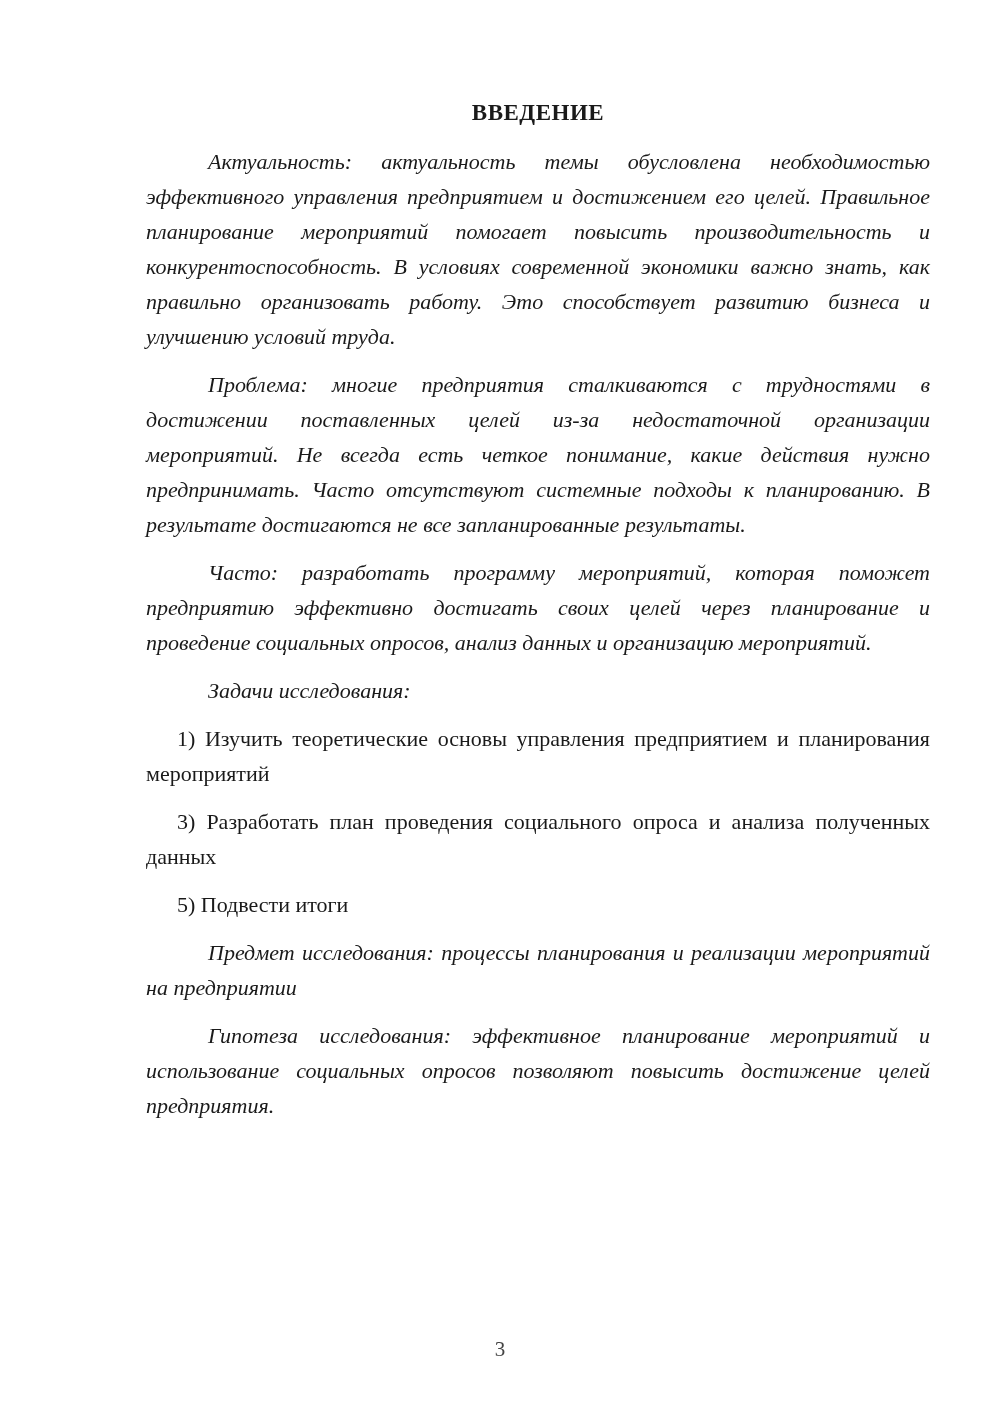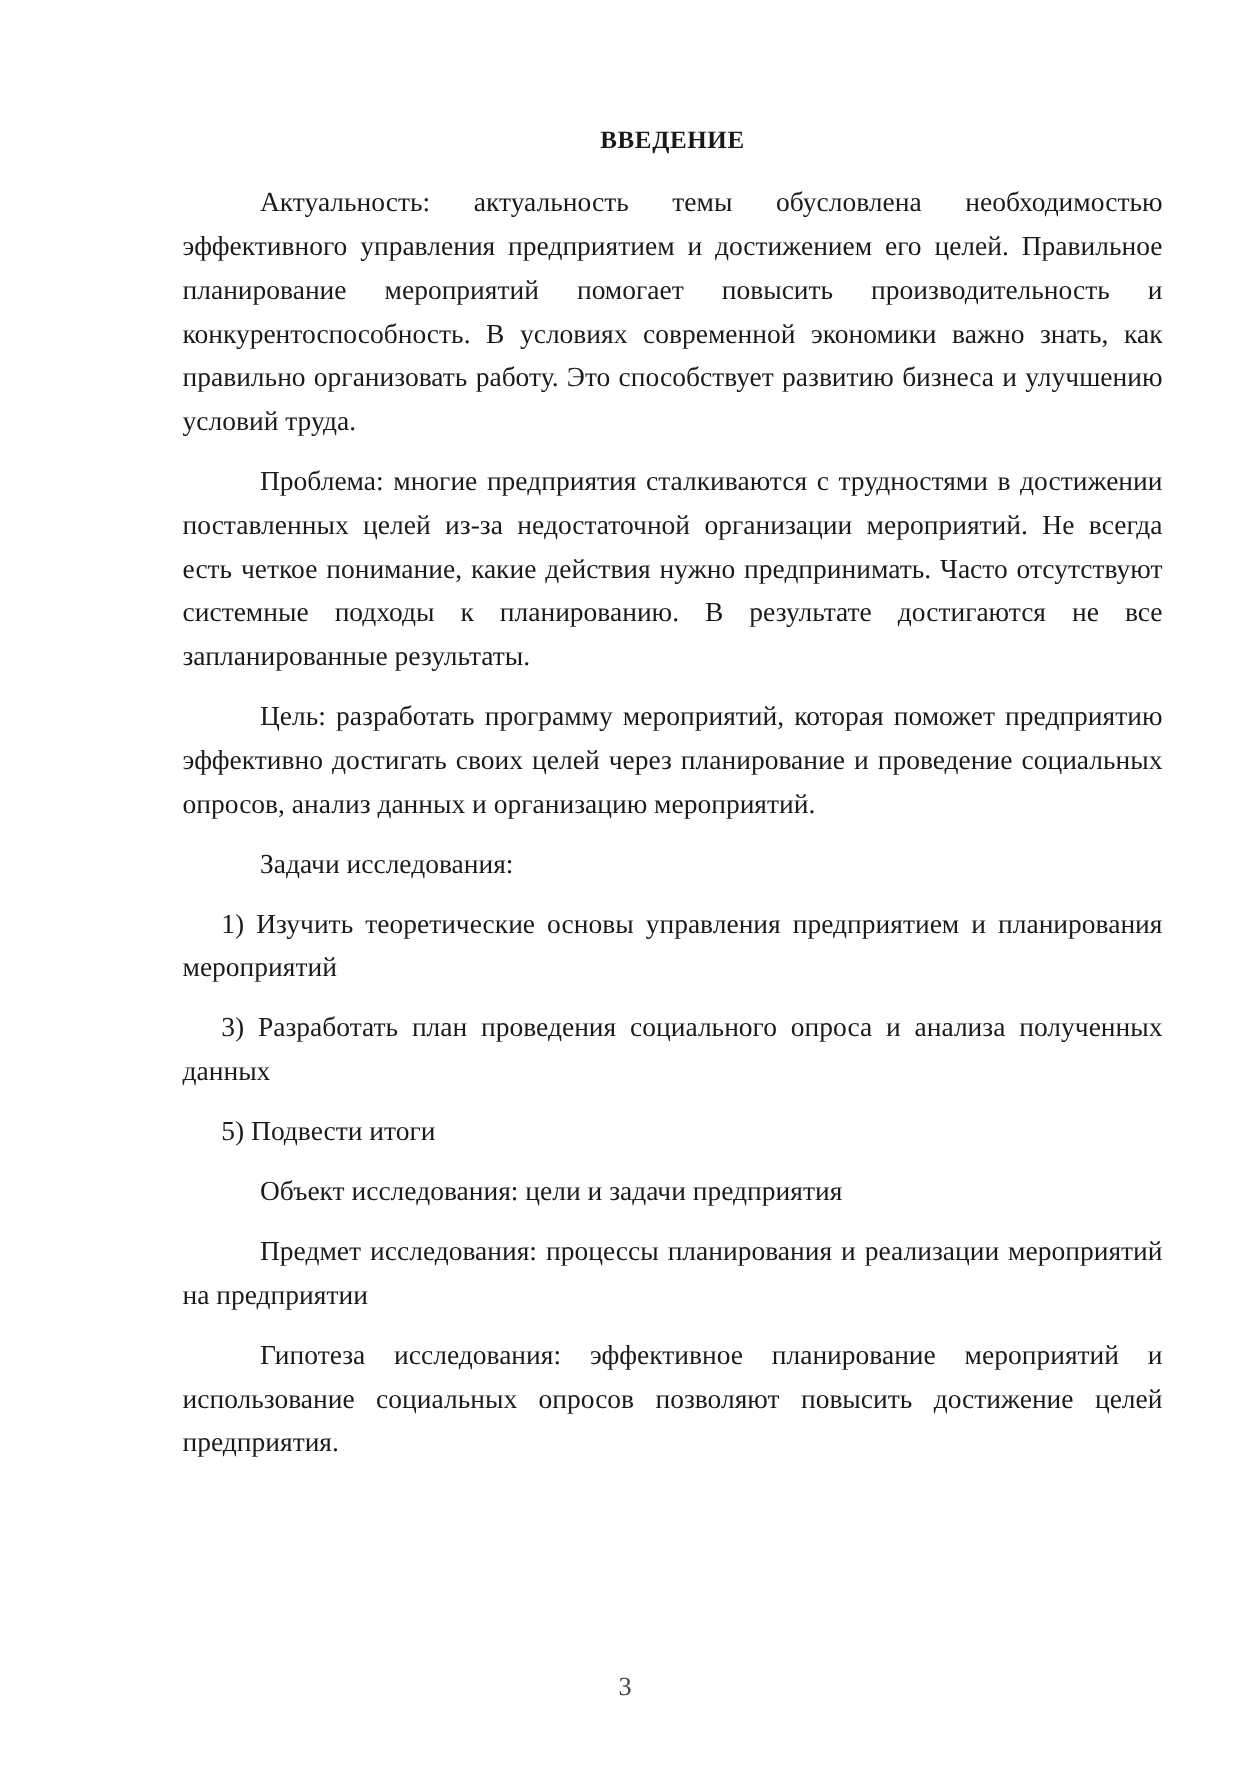--- a/index.html
+++ b/index.html
@@ -27,29 +27,30 @@
     position: absolute;
     top: 95px;
     left: 146px;
     width: 784px;
     font-size: 22px;
     line-height: 35px;
   }
   .doc-title {
     text-align: center;
     font-weight: bold;
-    font-size: 20px;
+    font-size: 23px;
     margin: 0 0 14px 0;
     letter-spacing: 0.5px;
   }
   p.para {
     margin: 12px 0 13px 0;
     text-align: justify;
     text-align-last: left;
     text-indent: 62px;
+    font-style: italic;
   }
   p.task {
     margin: 11px 0 13px 0;
     text-align: justify;
     text-align-last: left;
     text-indent: 31px;
   }
   p.no-just {
     text-align: center;
   }
@@ -68,33 +69,32 @@
 
 <div class="page">
   <div class="content">
 
     <div class="doc-title">ВВЕДЕНИЕ</div>
 
     <p class="para">Актуальность: актуальность темы обусловлена необходимостью эффективного управления предприятием и достижением его целей. Правильное планирование мероприятий помогает повысить производительность и конкурентоспособность. В условиях современной экономики важно знать, как правильно организовать работу. Это способствует развитию бизнеса и улучшению условий труда.</p>
 
     <p class="para">Проблема: многие предприятия сталкиваются с трудностями в достижении поставленных целей из-за недостаточной организации мероприятий. Не всегда есть четкое понимание, какие действия нужно предпринимать. Часто отсутствуют системные подходы к планированию. В результате достигаются не все запланированные результаты.</p>
 
-    <p class="para">Цель: разработать программу мероприятий, которая поможет предприятию эффективно достигать своих целей через планирование и проведение социальных опросов, анализ данных и организацию мероприятий.</p>
+    <p class="para">Часто: разработать программу мероприятий, которая поможет предприятию эффективно достигать своих целей через планирование и проведение социальных опросов, анализ данных и организацию мероприятий.</p>
 
     <p class="para no-just">Задачи исследования:</p>
 
     <p class="task">1) Изучить теоретические основы управления предприятием и планирования мероприятий</p>
 
 
     <p class="task">3) Разработать план проведения социального опроса и анализа полученных данных</p>
 
 
     <p class="task">5) Подвести итоги</p>
 
-    <p class="para no-just">Объект исследования: цели и задачи предприятия</p>
 
     <p class="para">Предмет исследования: процессы планирования и реализации мероприятий на предприятии</p>
 
     <p class="para">Гипотеза исследования: эффективное планирование мероприятий и использование социальных опросов позволяют повысить достижение целей предприятия.</p>
 
   </div>
 
   <div class="page-number">3</div>
 </div>
 

